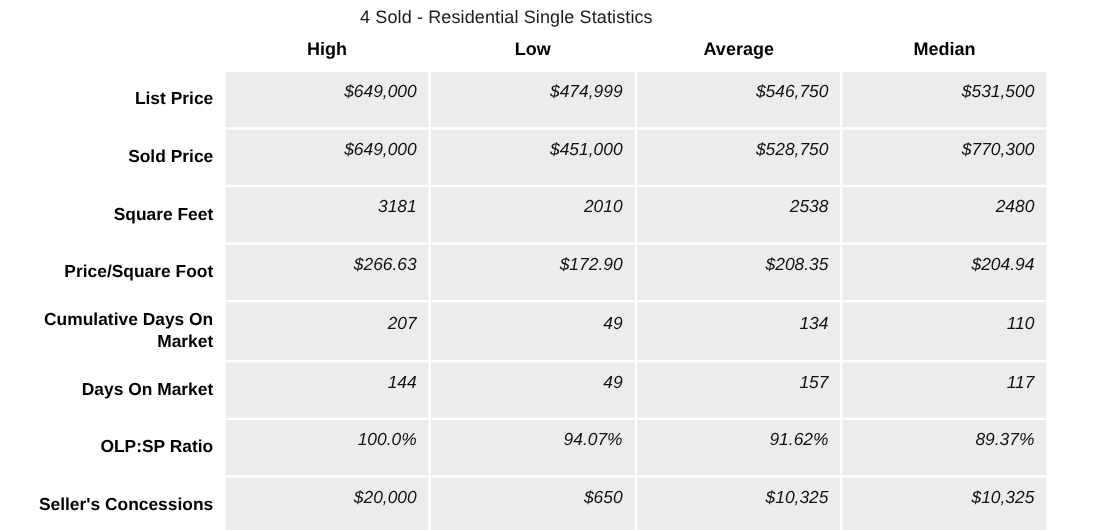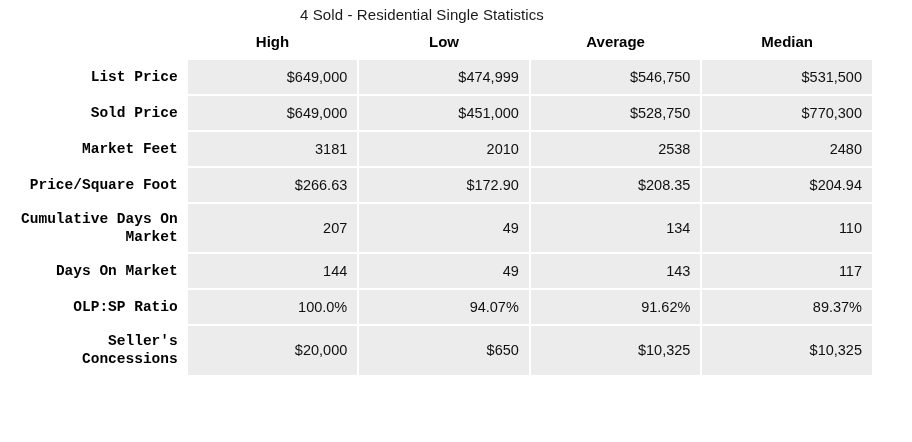--- a/index.html
+++ b/index.html
@@ -52,30 +52,30 @@
   }
   th.rowlabel {
     font-size: 14.5px;
     font-weight: bold;
     text-align: right;
     padding: 6px 8px 6px 4px;
     background: #ffffff;
     color: #000000;
     vertical-align: middle;
     line-height: 1.25;
-    font-family: Liberation Mono, monospace;
   }
   td.cell {
     font-size: 14.5px;
     text-align: right;
-    padding: 7px 10px 7px 6px;
+    padding: 7px 10px 19px 6px;
     background: #ececec;
     color: #111111;
     vertical-align: middle;
     height: 20px;
+    font-style: italic;
   }
 </style>
 </head>
 <body>
 
 <div class="page">
 
   <div class="title">4 Sold - Residential Single Statistics</div>
 
   <table class="stats">
@@ -104,21 +104,21 @@
         <td class="cell">$531,500</td>
       </tr>
       <tr>
         <th class="rowlabel">Sold Price</th>
         <td class="cell">$649,000</td>
         <td class="cell">$451,000</td>
         <td class="cell">$528,750</td>
         <td class="cell">$770,300</td>
       </tr>
       <tr>
-        <th class="rowlabel">Market Feet</th>
+        <th class="rowlabel">Square Feet</th>
         <td class="cell">3181</td>
         <td class="cell">2010</td>
         <td class="cell">2538</td>
         <td class="cell">2480</td>
       </tr>
       <tr>
         <th class="rowlabel">Price/Square Foot</th>
         <td class="cell">$266.63</td>
         <td class="cell">$172.90</td>
         <td class="cell">$208.35</td>
@@ -128,21 +128,21 @@
         <th class="rowlabel">Cumulative Days On Market</th>
         <td class="cell">207</td>
         <td class="cell">49</td>
         <td class="cell">134</td>
         <td class="cell">110</td>
       </tr>
       <tr>
         <th class="rowlabel">Days On Market</th>
         <td class="cell">144</td>
         <td class="cell">49</td>
-        <td class="cell">143</td>
+        <td class="cell">157</td>
         <td class="cell">117</td>
       </tr>
       <tr>
         <th class="rowlabel">OLP:SP Ratio</th>
         <td class="cell">100.0%</td>
         <td class="cell">94.07%</td>
         <td class="cell">91.62%</td>
         <td class="cell">89.37%</td>
       </tr>
       <tr>

